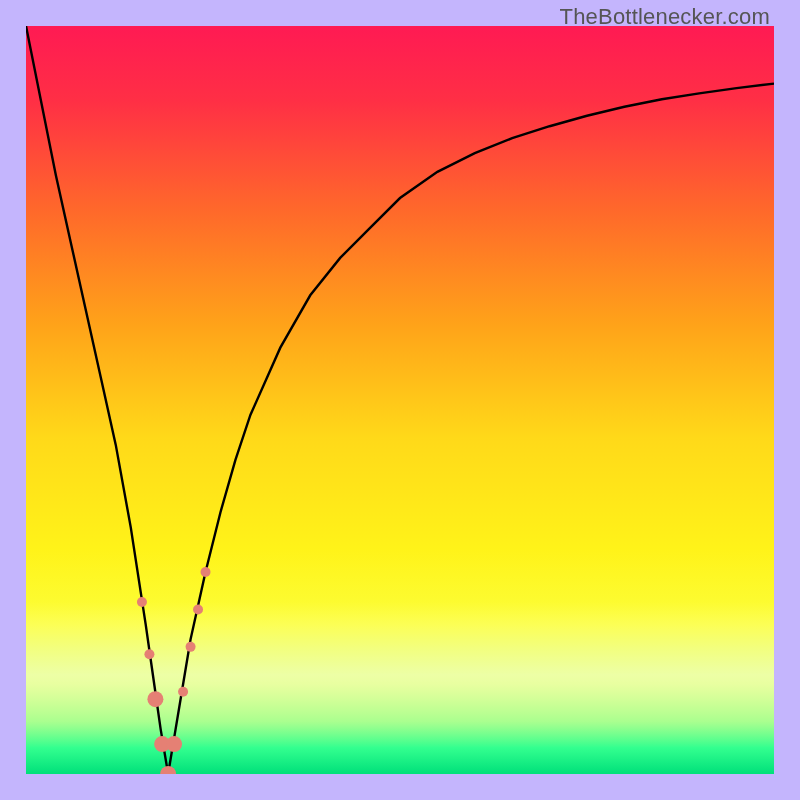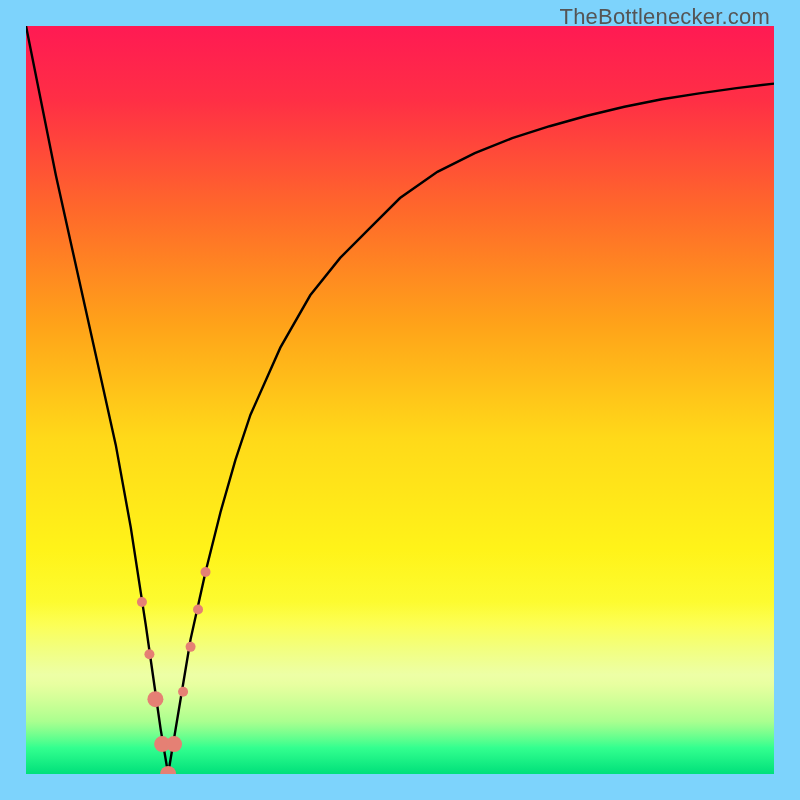--- a/index.html
+++ b/index.html
@@ -7,21 +7,21 @@
     padding: 0;
     width: 800px;
     height: 800px;
     overflow: hidden;
     font-family: Arial, Helvetica, sans-serif;
     background: #000;
   }
   .frame {
     position: absolute;
     inset: 0;
-    background: #7dd3fc;
+    background: #c4b5fd;
   }
   .plot-area {
     position: absolute;
     left: 26px;
     top: 26px;
     width: 748px;
     height: 748px;
     overflow: hidden;
   }
   .watermark {

